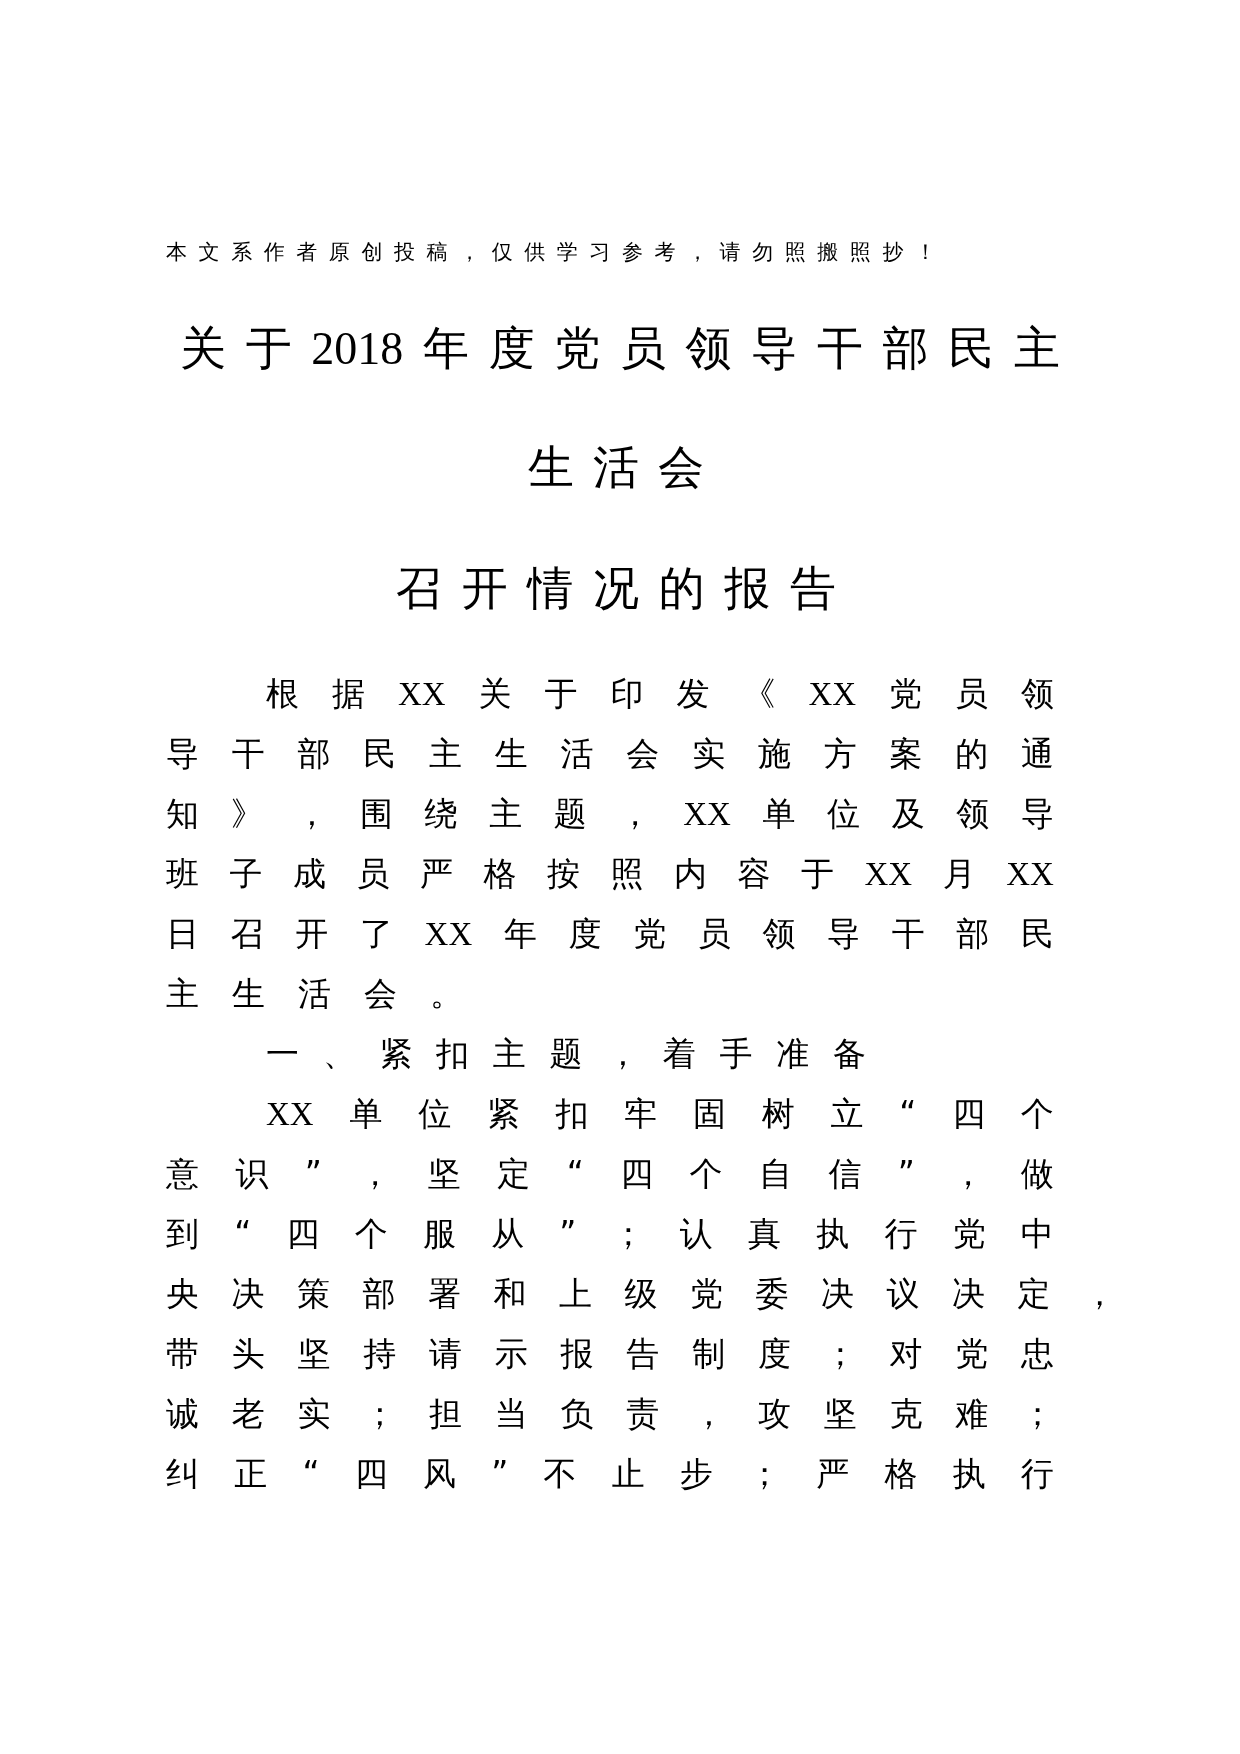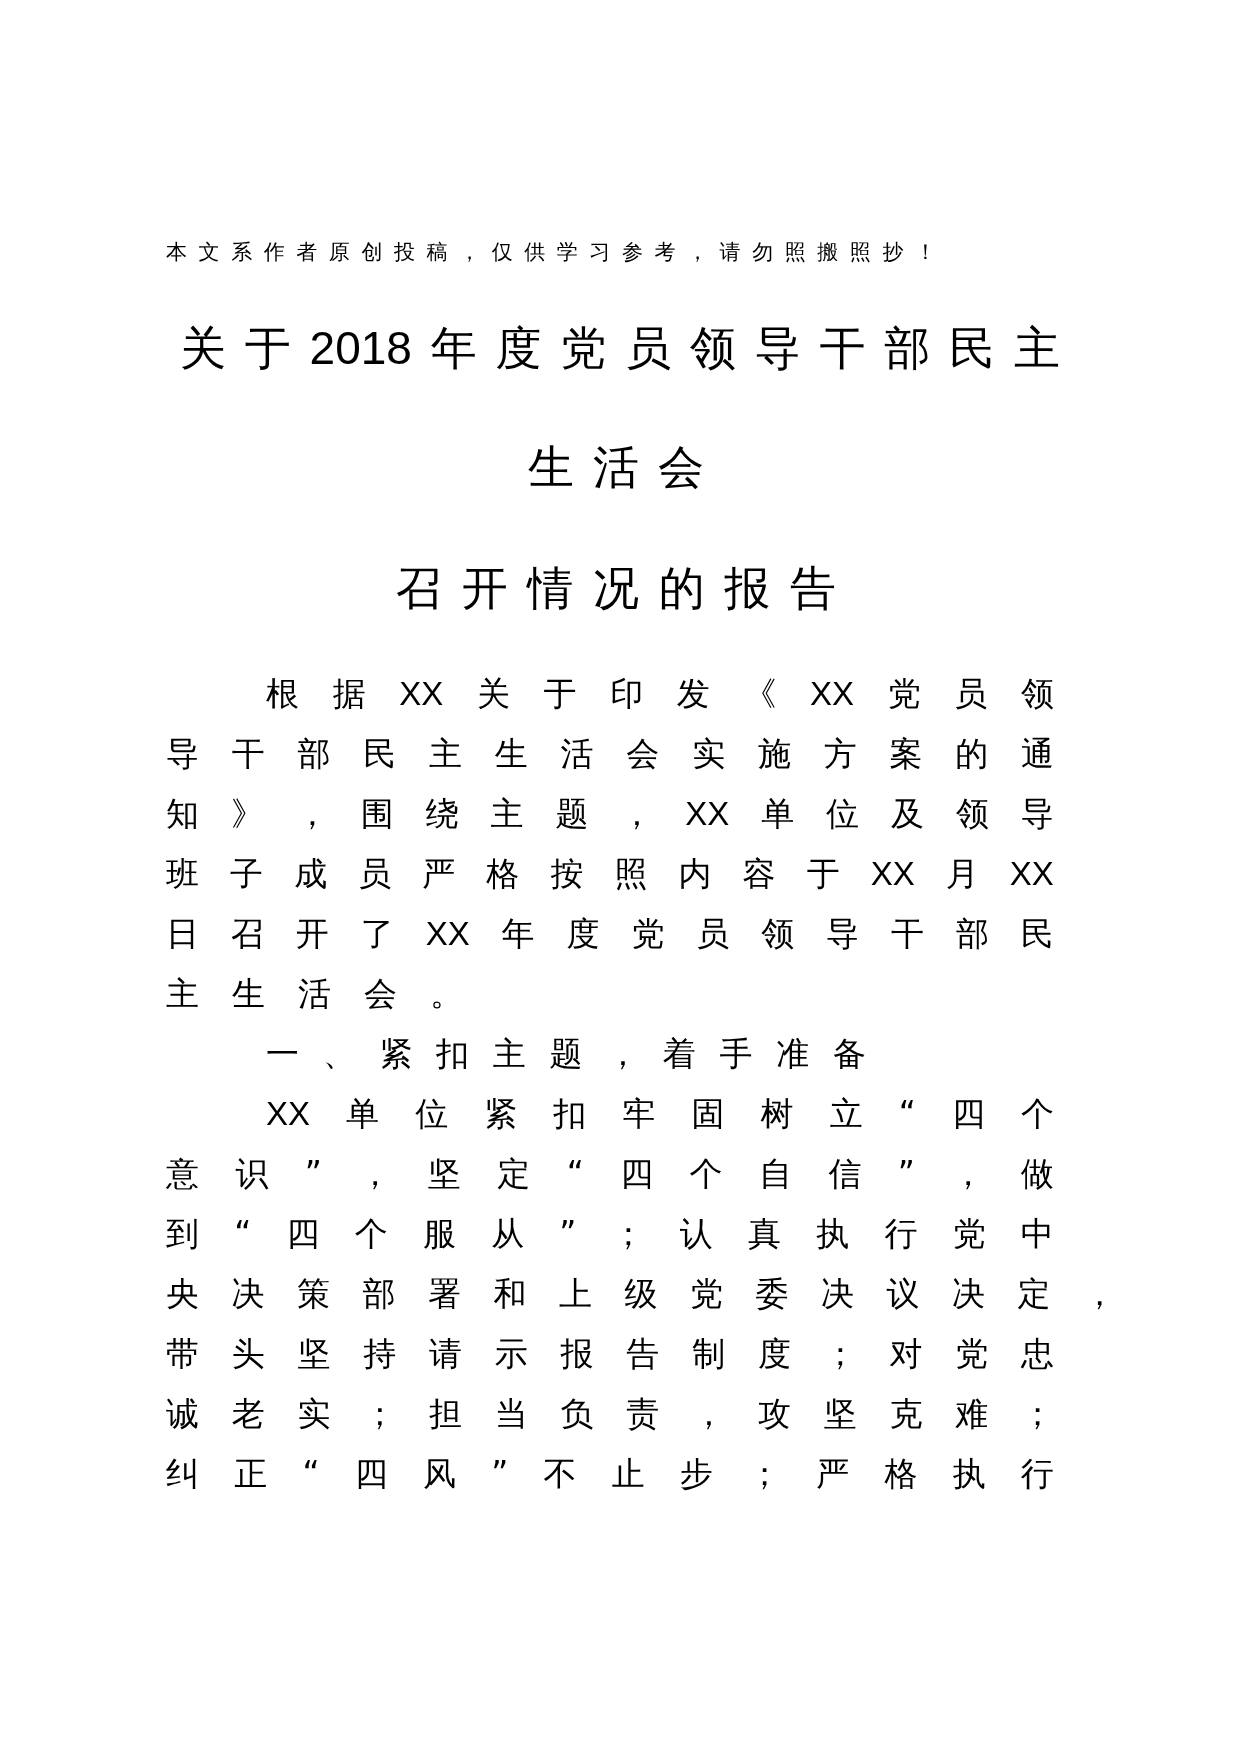--- a/index.html
+++ b/index.html
@@ -6,21 +6,21 @@
   body { width: 1240px; height: 1754px; position: relative; overflow: hidden;
          font-family: "DejaVu Sans", sans-serif; color: #000; }
   .line { position: absolute; display: flex; justify-content: space-between; align-items: baseline; white-space: nowrap; }
   .line span.ch { display: inline-block; }
   .notice { top: 238px; left: 166px; width: 770px; font-size: 21px; }
   .title { font-size: 46px; }
   .t1 { top: 318px; left: 180px; width: 880px; }
   .t2 { top: 437px; left: 528px; width: 176px; }
   .t3 { top: 558px; left: 396px; width: 440px; }
   .body { font-size: 33px; left: 166px; width: 888px; }
-  .latin { font-family: Liberation Sans, sans-serif; }
+  .latin { font-family: Liberation Serif, serif; }
 </style>
 </head>
 <body>
 
 <div>
   <div class="line notice">
       <span class="ch">本</span>
       <span class="ch">文</span>
       <span class="ch">系</span>
       <span class="ch">作</span>

